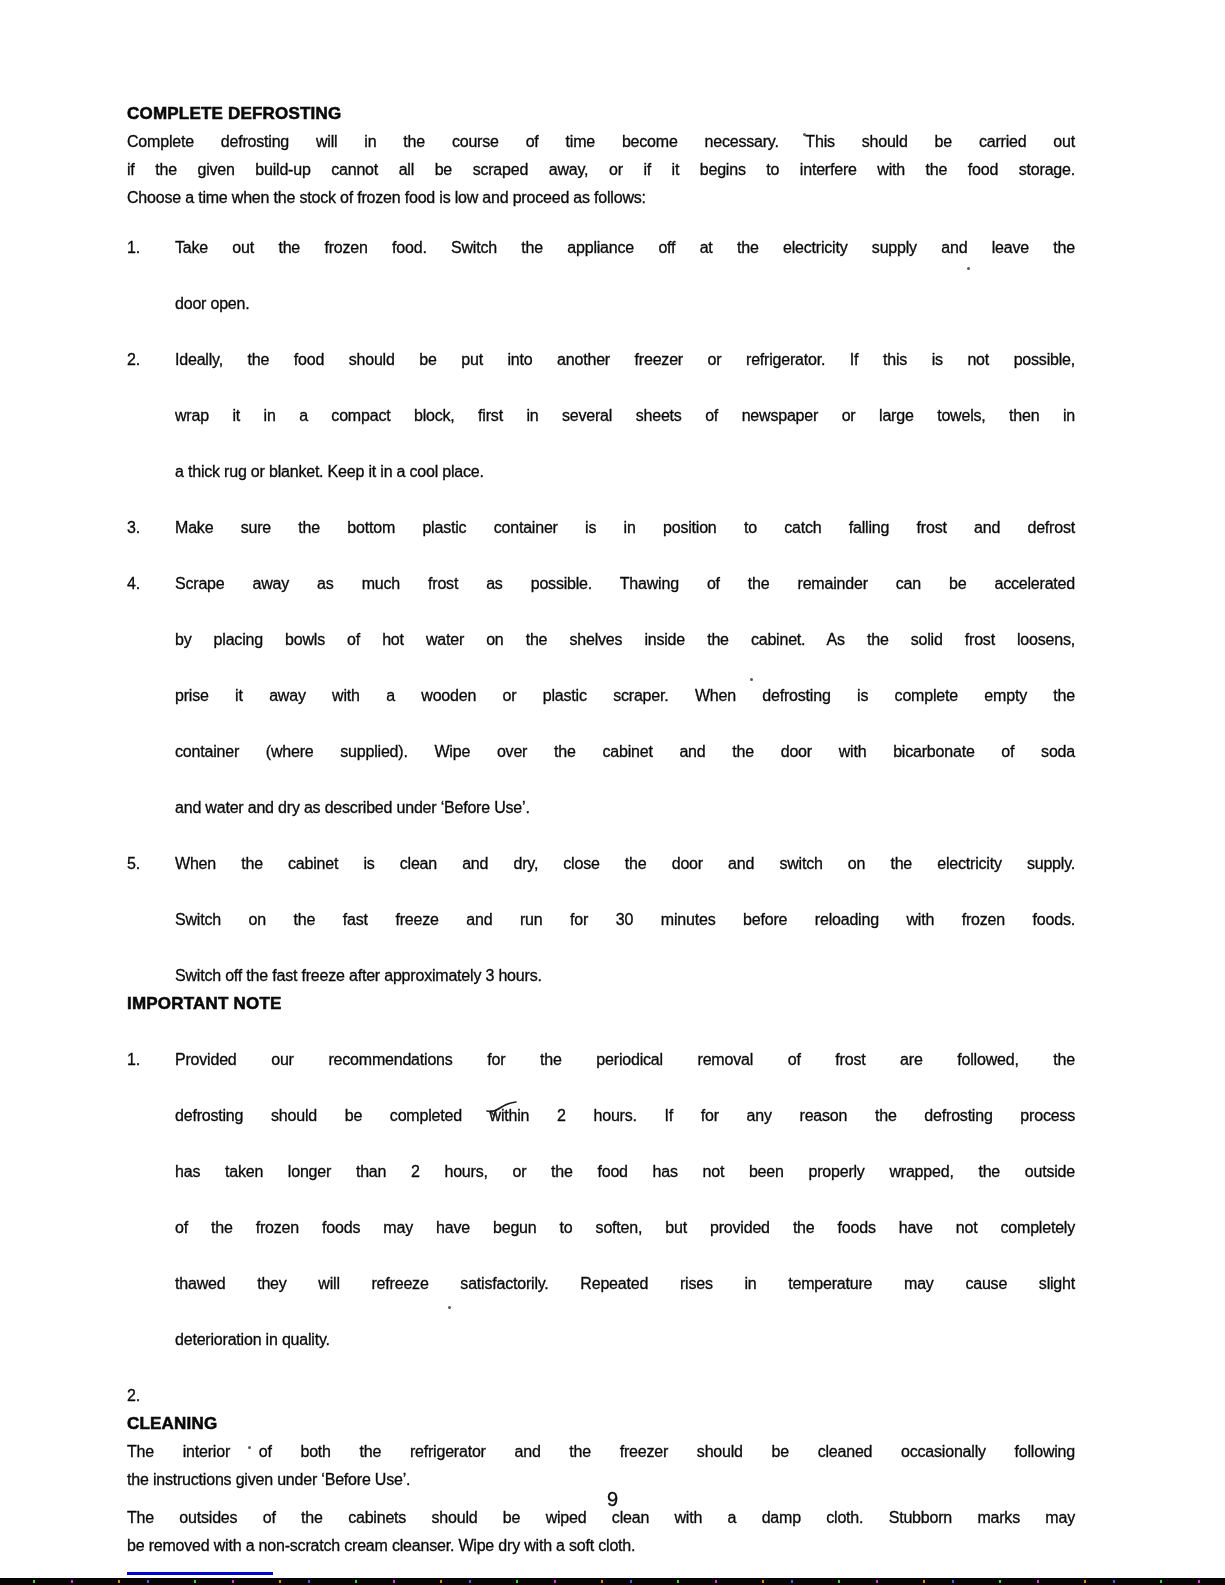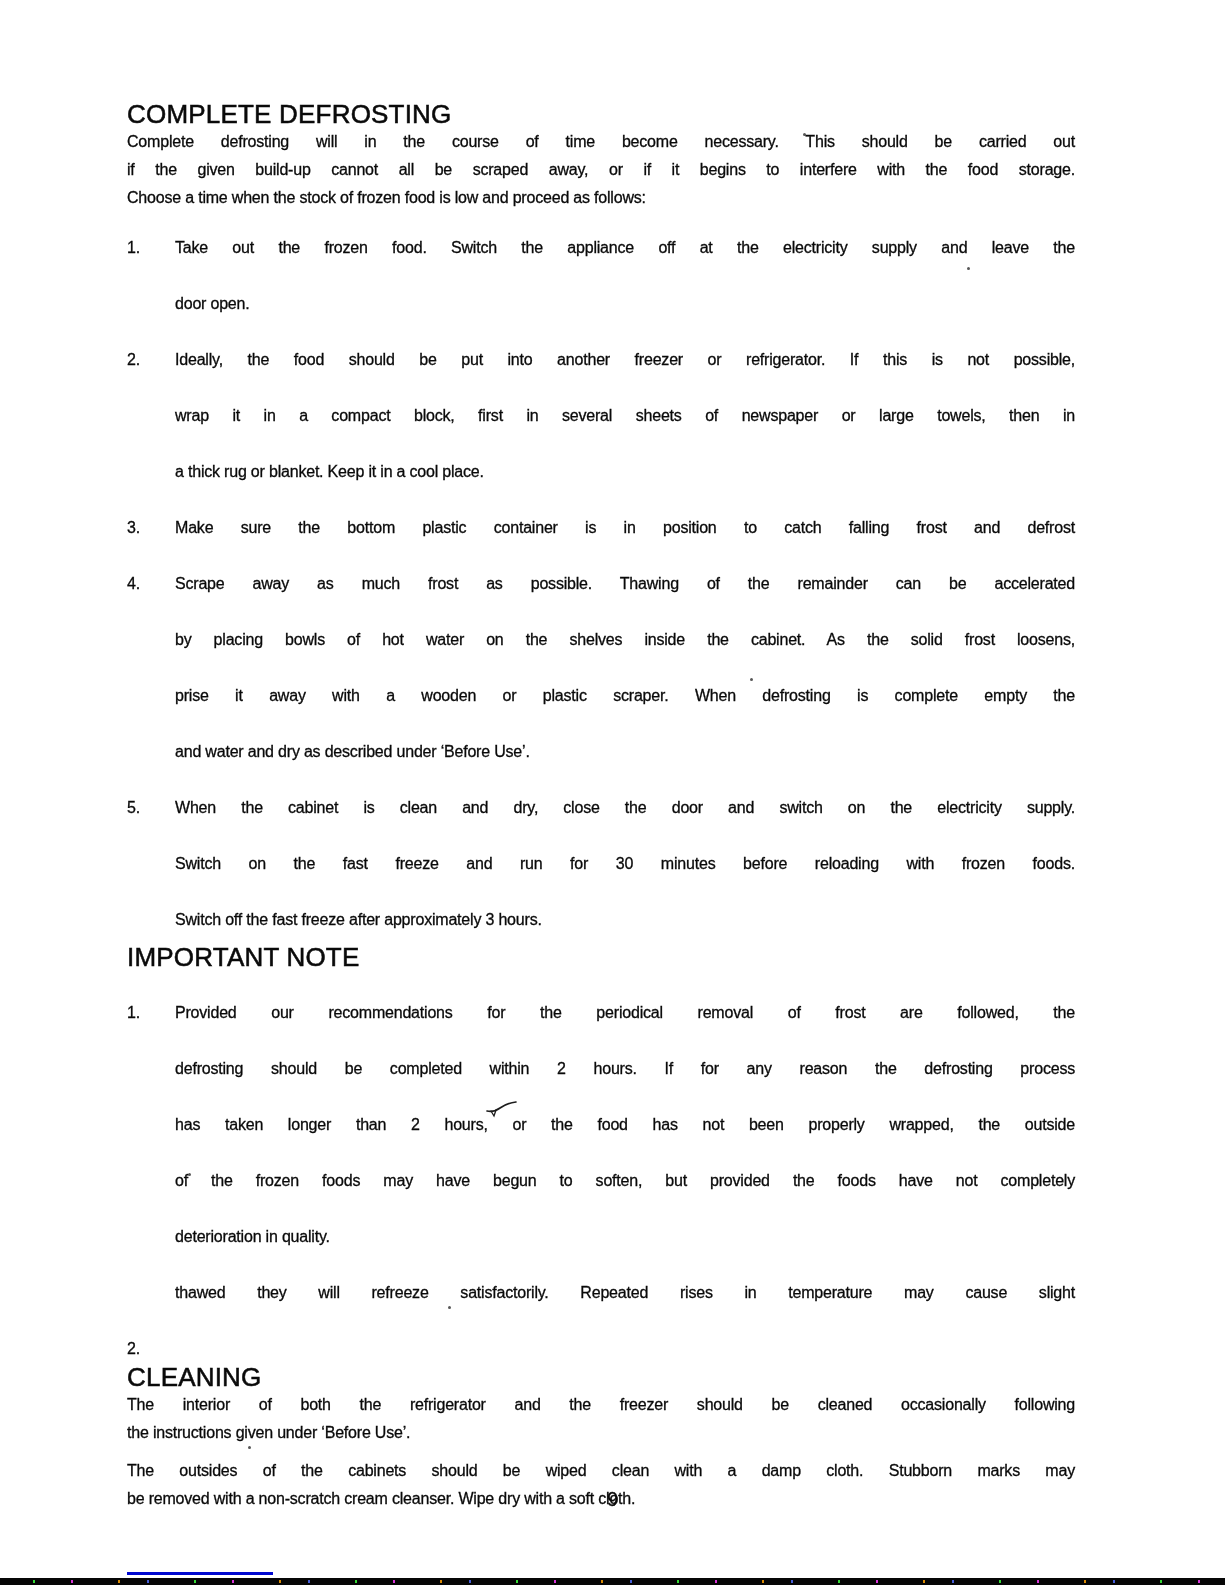--- a/index.html
+++ b/index.html
@@ -14,21 +14,21 @@
   .ln {
     position:relative; height:28px; line-height:28px;
     font-size:16px; letter-spacing:-0.2px;
     white-space:nowrap; -webkit-text-stroke:0.3px;
     text-justify:inter-word;
   }
   .ln.j { text-align:justify; text-align-last:justify; }
   .ln.ind { padding-left:48px;margin-top:28px; }
   .ln .num { position:absolute; left:0; top:0; }
   .ln.h {
-    font-weight:normal; font-size:26px; letter-spacing:0.2px;
+    font-weight:bold; font-size:17px; letter-spacing:0.2px;
     -webkit-text-stroke:0.55px;
   }
   .page-number {
     position:absolute; left:0; top:1487px; width:1225px;
     text-align:center; font-size:20px; line-height:24px;
     -webkit-text-stroke:0.3px;
   }
   .pen-mark { position:absolute; left:486px; top:1097px; }
   .blue-underline {
     position:absolute; left:127px; top:1572px; width:146px; height:3px;
@@ -62,31 +62,32 @@
     <div class="ln"><span>Choose a time when the stock of frozen food is low and proceed as follows:</span></div>
     <div class="ln j ind" style="margin-top: 22px;"><span class="num">1.</span><span>Take out the frozen food. Switch the appliance off at the electricity supply and leave the</span></div>
     <div class="ln ind"><span>door open.</span></div>
     <div class="ln j ind"><span class="num">2.</span><span>Ideally, the food should be put into another freezer or refrigerator. If this is not possible,</span></div>
     <div class="ln j ind"><span>wrap it in a compact block, first in several sheets of newspaper or large towels, then in</span></div>
     <div class="ln ind"><span>a thick rug or blanket. Keep it in a cool place.</span></div>
     <div class="ln j ind"><span class="num">3.</span><span>Make sure the bottom plastic container is in position to catch falling frost and defrost</span></div>
     <div class="ln j ind"><span class="num">4.</span><span>Scrape away as much frost as possible. Thawing of the remainder can be accelerated</span></div>
     <div class="ln j ind"><span>by placing bowls of hot water on the shelves inside the cabinet. As the solid frost loosens,</span></div>
     <div class="ln j ind"><span>prise it away with a wooden or plastic scraper. When defrosting is complete empty the</span></div>
+    <div class="ln j ind"><span>container (where supplied). Wipe over the cabinet and the door with bicarbonate of soda</span></div>
     <div class="ln ind"><span>and water and dry as described under ‘Before Use’.</span></div>
     <div class="ln j ind"><span class="num">5.</span><span>When the cabinet is clean and dry, close the door and switch on the electricity supply.</span></div>
     <div class="ln j ind"><span>Switch on the fast freeze and run for 30 minutes before reloading with frozen foods.</span></div>
     <div class="ln ind"><span>Switch off the fast freeze after approximately 3 hours.</span></div>
-    <div class="ln h" style="margin-top: 9px;"><span>IMPORTANT NOTE</span></div>
+    <div class="ln h" style="margin-top: 0;"><span>IMPORTANT NOTE</span></div>
     <div class="ln j ind"><span class="num">1.</span><span>Provided our recommendations for the periodical removal of frost are followed, the</span></div>
     <div class="ln j ind"><span>defrosting should be completed within 2 hours. If for any reason the defrosting process</span></div>
     <div class="ln j ind"><span>has taken longer than 2 hours, or the food has not been properly wrapped, the outside</span></div>
     <div class="ln j ind"><span>of the frozen foods may have begun to soften, but provided the foods have not completely</span></div>
+    <div class="ln j ind"><span>thawed they will refreeze satisfactorily. Repeated rises in temperature may cause slight</span></div>
     <div class="ln ind"><span>deterioration in quality.</span></div>
-    <div class="ln j ind"><span>thawed they will refreeze satisfactorily. Repeated rises in temperature may cause slight</span></div>
     <div class="ln j ind"><span class="num">2.</span></div>
     <div class="ln h" style=""><span>CLEANING</span></div>
     <div class="ln j"><span>The interior of both the refrigerator and the freezer should be cleaned occasionally following</span></div>
     <div class="ln"><span>the instructions given under ‘Before Use’.</span></div>
     <div class="ln j" style="margin-top: 10px;"><span>The outsides of the cabinets should be wiped clean with a damp cloth. Stubborn marks may</span></div>
     <div class="ln"><span>be removed with a non-scratch cream cleanser. Wipe dry with a soft cloth.</span></div>
   </div>
 
 <div class="page-number">9</div>
 

